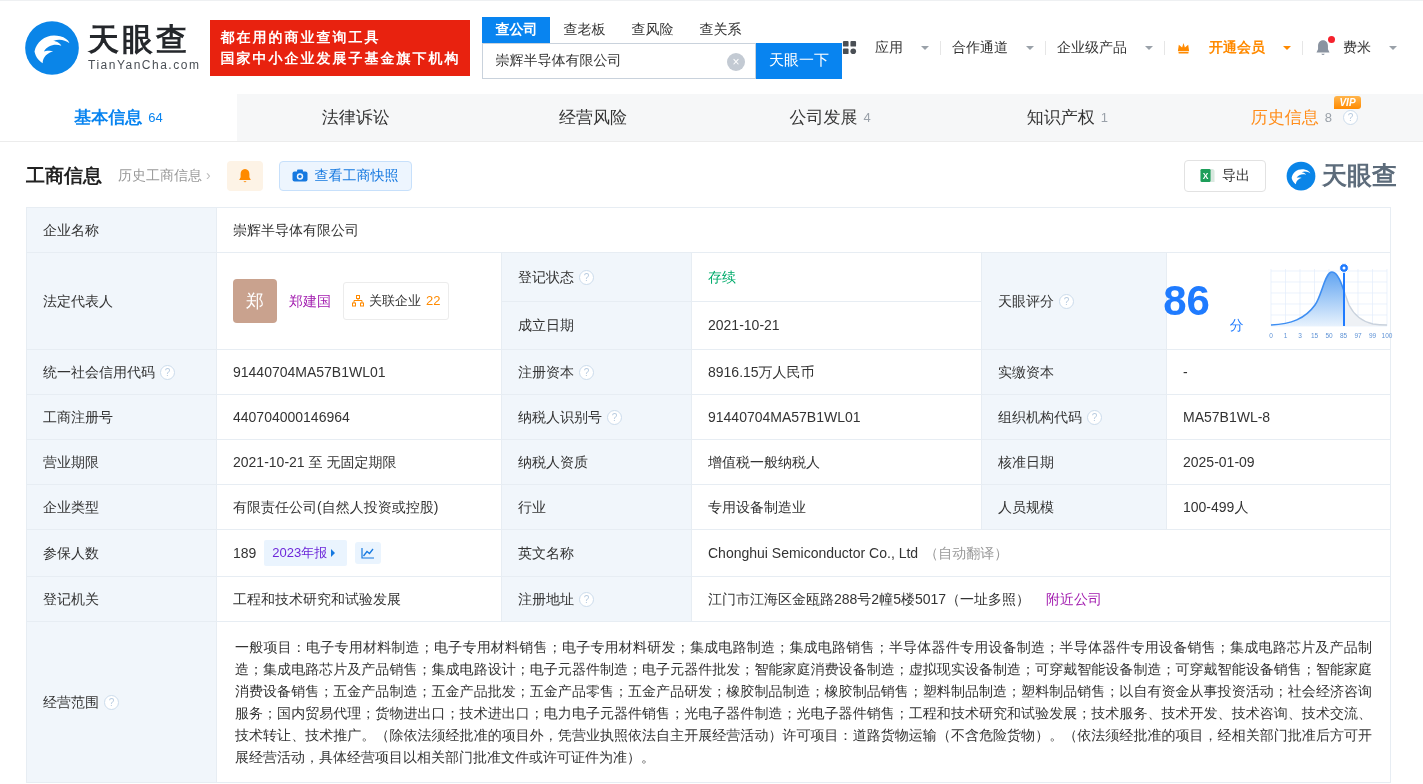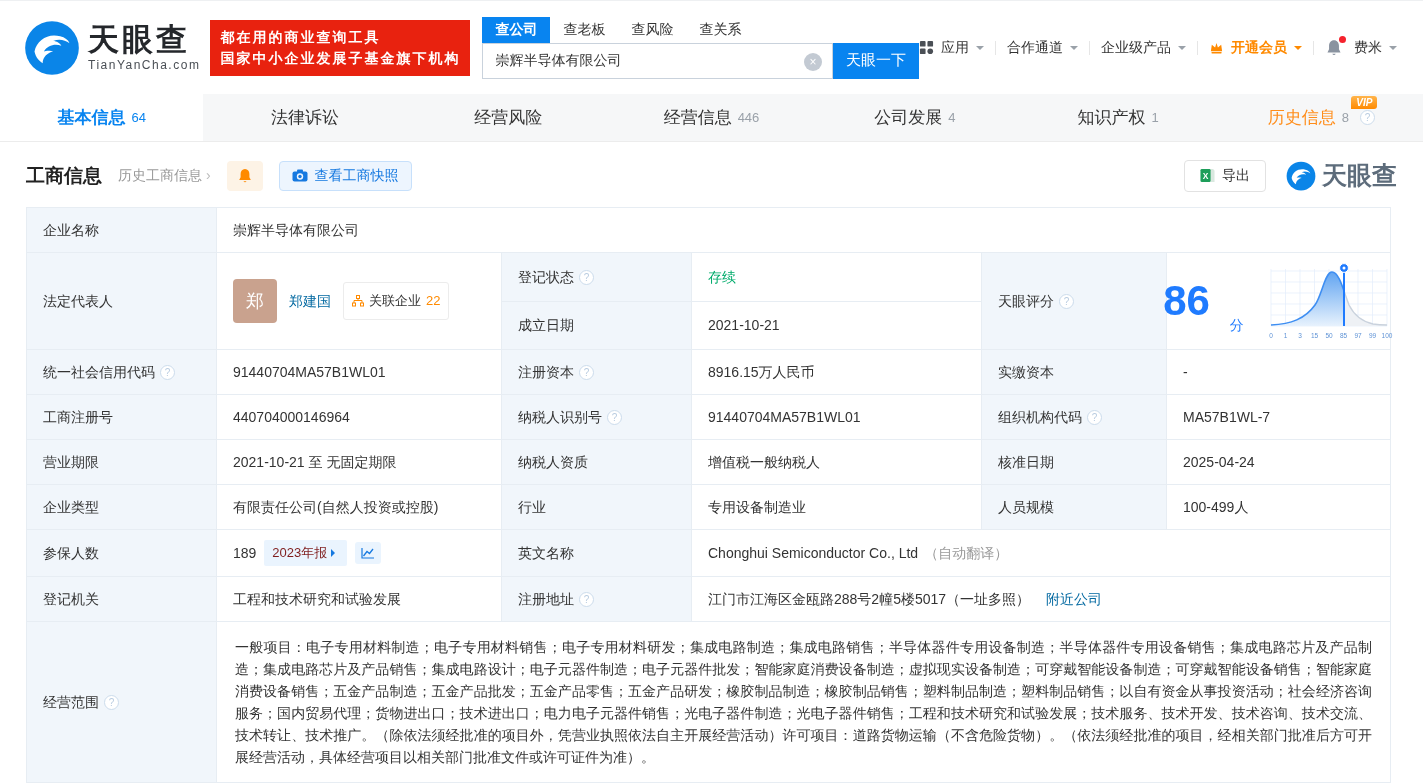--- a/index.html
+++ b/index.html
@@ -17,21 +17,21 @@
   .search-area { width:452px; margin-left:12px; }
   .search-tabs { display:flex; }
   .search-tab { font-size:14px; padding:4px 13px; color:#333; cursor:pointer; }
   .search-tab.active { background:#0884f0; color:#fff; font-weight:bold; }
   .search-row { display:flex; }
   .search-box { flex:1; position:relative; border:1px solid #c9d2dc; height:36px; background:#fff; }
   .search-box input { width:100%; height:100%; border:none; outline:none; padding:0 36px 0 12px; font-size:14px; color:#333; font-family:inherit; }
   .clear-x { position:absolute; right:10px; top:9px; width:18px; height:18px; border-radius:50%; background:#c3cad3; color:#fff; font-size:12px; line-height:18px; text-align:center; cursor:pointer; }
   .search-btn { width:86px; height:36px; background:#0884f0; color:#fff; border:none; font-size:15px; cursor:pointer; font-family:inherit; }
   .top-nav { margin-left:auto; display:flex; align-items:center; gap:11px; font-size:14px; color:#333; white-space:nowrap; }
-  .nav-item { display:flex; align-items:center; gap:7px; cursor:pointer; }
+  .nav-item { display:flex; align-items:center; gap:18px; cursor:pointer; }
   .caret { width:0; height:0; border:4px solid transparent; border-top-color:#9aa1a9; margin-top:4px; }
   .nav-sep { width:1px; height:14px; background:#e6e6e6; }
   .nav-vip { color:#ff8a00; font-weight:bold; }
   .bell-wrap { position:relative; display:inline-flex; cursor:pointer; }
   .bell-dot { position:absolute; top:-3px; right:-3px; width:7px; height:7px; border-radius:50%; background:#f5222d; }
   
   .page-tabs { display:flex; background:#f6f7f8; border-bottom:1px solid #ececec; height:48px; }
   .ptab { flex:1; display:flex; align-items:center; justify-content:center; gap:6px; font-size:17px; color:#333; cursor:pointer; position:relative; }
   .ptab-count { font-size:13px; color:#9aa1a9; }
   .ptab.active { background:#fff; color:#0884f0; font-weight:bold; }
@@ -48,27 +48,27 @@
   .snap-btn { display:flex; align-items:center; gap:7px; background:#edf5fe; border:1px solid #c7e0fb; border-radius:4px; color:#1679e0; font-size:14px; height:30px; padding:0 12px; cursor:pointer; font-family:inherit; }
   .bar-right { margin-left:auto; display:flex; align-items:center; gap:20px; }
   .export-btn { display:flex; gap:7px; align-items:center; border:1px solid #e2e2e2; background:#fff; border-radius:4px; height:32px; padding:0 15px; font-size:14px; color:#333; cursor:pointer; font-family:inherit; }
   .watermark { display:flex; align-items:center; gap:6px; font-size:25px; font-weight:bold; color:#5d6c7b; }
   
   table.info { width:1365px; margin:2px 26px 0 26px; border-collapse:collapse; table-layout:fixed; font-size:14px; }
   table.info td { border:1px solid #e7edf3; padding:10px 16px; vertical-align:middle; line-height:22px; color:#333; }
   td.lbl { background:#f1f6fb; }
   tr.r { height:45px; }
   .green { color:#00ab6b; }
-  .blue-link { color:#0369a1; cursor:pointer;text-align:center; }
+  .blue-link { color:#a21caf; cursor:pointer;text-align:center; }
   .rep-cell { display:flex; align-items:center; gap:12px; }
   .avatar { width:44px; height:44px; background:#c9a28e; color:#fff; border-radius:4px; display:inline-flex; align-items:center; justify-content:center; font-size:18px; flex:none; }
   .rel-badge { display:inline-flex; align-items:center; gap:5px; border:1px solid #ececec; border-radius:3px; padding:7px 8px; font-size:13px; color:#333; cursor:pointer; background:#fff; }
   .rel-count { color:#ff8a00; }
   .insured-cell { display:flex; align-items:center; gap:8px; }
-  .report-badge { background:#eaf4fe; color:#7f1d1d; font-size:13px; padding:2px 8px; border-radius:2px; display:inline-flex; align-items:center; gap:3px; cursor:pointer; }
+  .report-badge { background:#eaf4fe; color:#6d28d9; font-size:13px; padding:2px 8px; border-radius:2px; display:inline-flex; align-items:center; gap:3px; cursor:pointer; }
   .play-arrow { width:0; height:0; border:4px solid transparent; border-left-color:#1679e0; margin-left:1px; }
   .trend-box { background:#eaf4fe; border-radius:3px; width:26px; height:22px; display:inline-flex; align-items:center; justify-content:center; cursor:pointer; }
   .gray-note { color:#999; margin-left:6px; }
   .addr-link { margin-left:16px; }
   .scope-cell { line-height:27px; text-align:justify; padding:14px 18px !important; }
   .score-cell { padding:6px 10px !important; }
   .score-flex { display:flex; align-items:center; justify-content:center; gap:20px; }
   .score-num { font-size:42px; font-weight:bold; color:#1f7bff; line-height:44px; }
   .score-unit { font-size:14px; color:#1f7bff; align-self:flex-end; margin-bottom:7px; }
 </style>
@@ -153,24 +153,20 @@
 <nav class="page-tabs">
   <div class="ptab active">
     <span class="ptab-label">基本信息</span>
     <span class="ptab-count">64</span>
   </div>
   <div class="ptab">
     <span class="ptab-label">法律诉讼</span>
   </div>
   <div class="ptab">
     <span class="ptab-label">经营风险</span>
-  </div>
-  <div class="ptab">
-    <span class="ptab-label">经营信息</span>
-    <span class="ptab-count">446</span>
   </div>
   <div class="ptab">
     <span class="ptab-label">公司发展</span>
     <span class="ptab-count">4</span>
   </div>
   <div class="ptab">
     <span class="ptab-label">知识产权</span>
     <span class="ptab-count">1</span>
   </div>
   <div class="ptab history">
@@ -302,29 +298,29 @@
     <td>8916.15万人民币</td>
     <td class="lbl">实缴资本</td>
     <td>-</td>
   </tr>
   <tr class="r">
     <td class="lbl">工商注册号</td>
     <td>440704000146964</td>
     <td class="lbl"><span>纳税人识别号</span><span class="qmark">?</span></td>
     <td>91440704MA57B1WL01</td>
     <td class="lbl"><span>组织机构代码</span><span class="qmark">?</span></td>
-    <td>MA57B1WL-7</td>
+    <td>MA57B1WL-8</td>
   </tr>
   <tr class="r">
     <td class="lbl">营业期限</td>
     <td>2021-10-21 至 无固定期限</td>
     <td class="lbl">纳税人资质</td>
     <td>增值税一般纳税人</td>
     <td class="lbl">核准日期</td>
-    <td>2025-04-24</td>
+    <td>2025-01-09</td>
   </tr>
   <tr class="r">
     <td class="lbl">企业类型</td>
     <td>有限责任公司(自然人投资或控股)</td>
     <td class="lbl">行业</td>
     <td>专用设备制造业</td>
     <td class="lbl">人员规模</td>
     <td>100-499人</td>
   </tr>
   <tr class="r">

